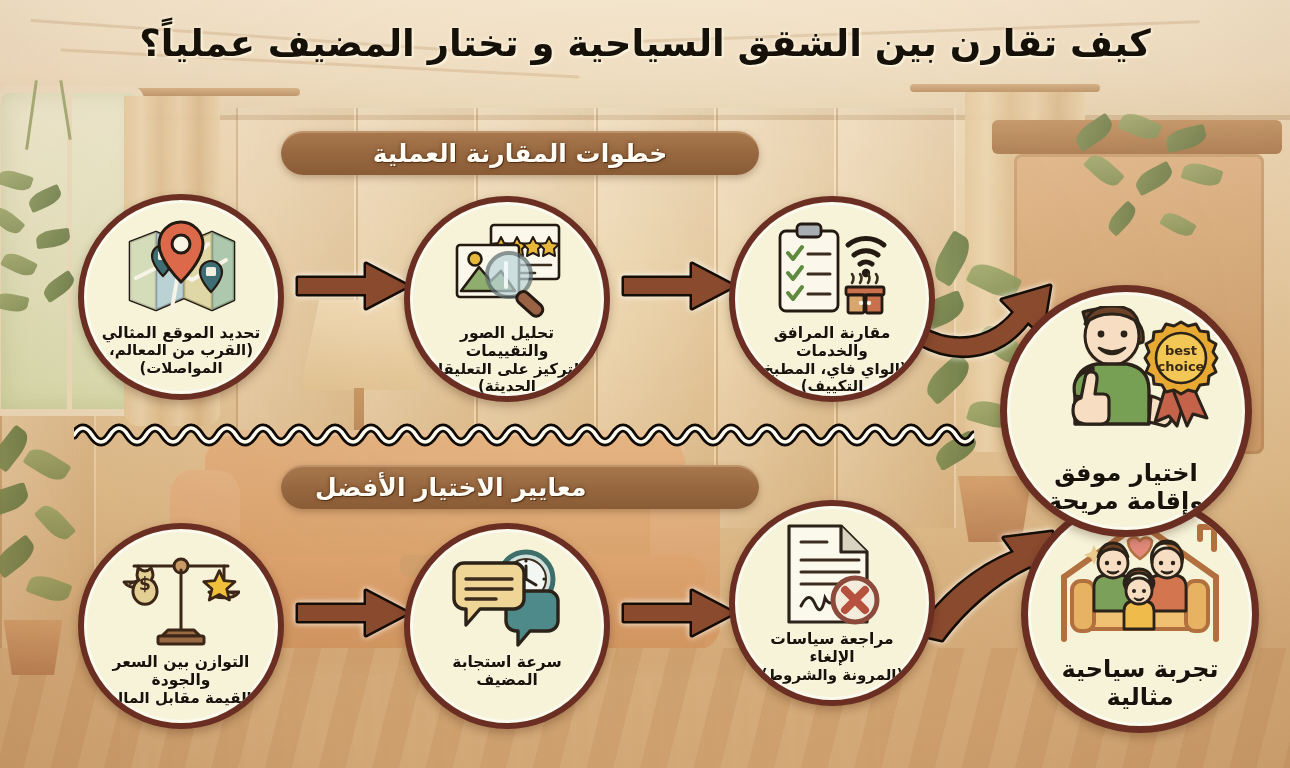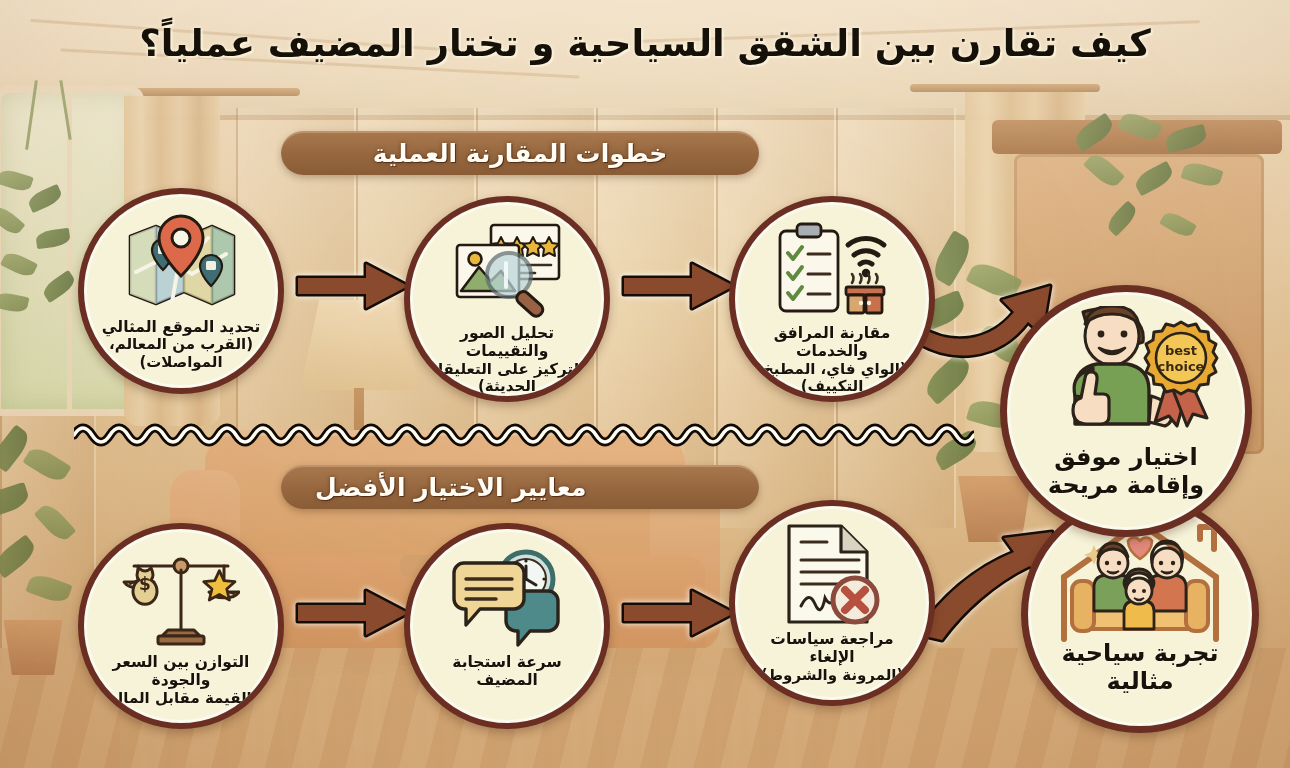--- a/index.html
+++ b/index.html
@@ -216,35 +216,35 @@
   .node .node-sub {
     padding: 0 10px;
     font-size: 15px;
     font-weight: 700;
     line-height: 1.18;
     color: #17120a;
     text-shadow: 0 0 3px rgba(255,253,240,.9);
   }
 
   .step  { width: 206px; height: 206px; }
-  #node-step-1      { left: 78px;  top: 188px; }
+  #node-step-1      { left: 78px;  top: 194px; }
   #node-step-2      { left: 404px; top: 196px; }
   #node-step-3      { left: 729px; top: 196px; }
   #node-criteria-1  { left: 78px;  top: 523px; }
   #node-criteria-2  { left: 404px; top: 523px; }
   #node-criteria-3  { left: 729px; top: 500px; }
 
   
   .result {
     width: 252px; height: 252px;
     border-width: 7px;
   }
   #node-result-1 { left: 1000px; top: 285px; z-index: 6; }
   #node-result-2 { left: 1021px; top: 495px; width: 238px; height: 238px; z-index: 5; }
-  .result .node-label { font-size: 24px; line-height: 1.15; margin-top: 0; }
+  .result .node-label { font-size: 24px; line-height: 1.15; margin-top: 16px; }
   #node-result-1 .icon-wrap { height: 136px; margin-top: 16px; }
   #node-result-2 .icon-wrap { height: 122px; margin-top: 16px; }
 
   
   .arrow { position: absolute; }
   .arrow svg { display:block; overflow: visible; }
 
   
   #divider { position:absolute; left: 74px; top: 419px; width: 900px; height: 30px; }
 </style>

